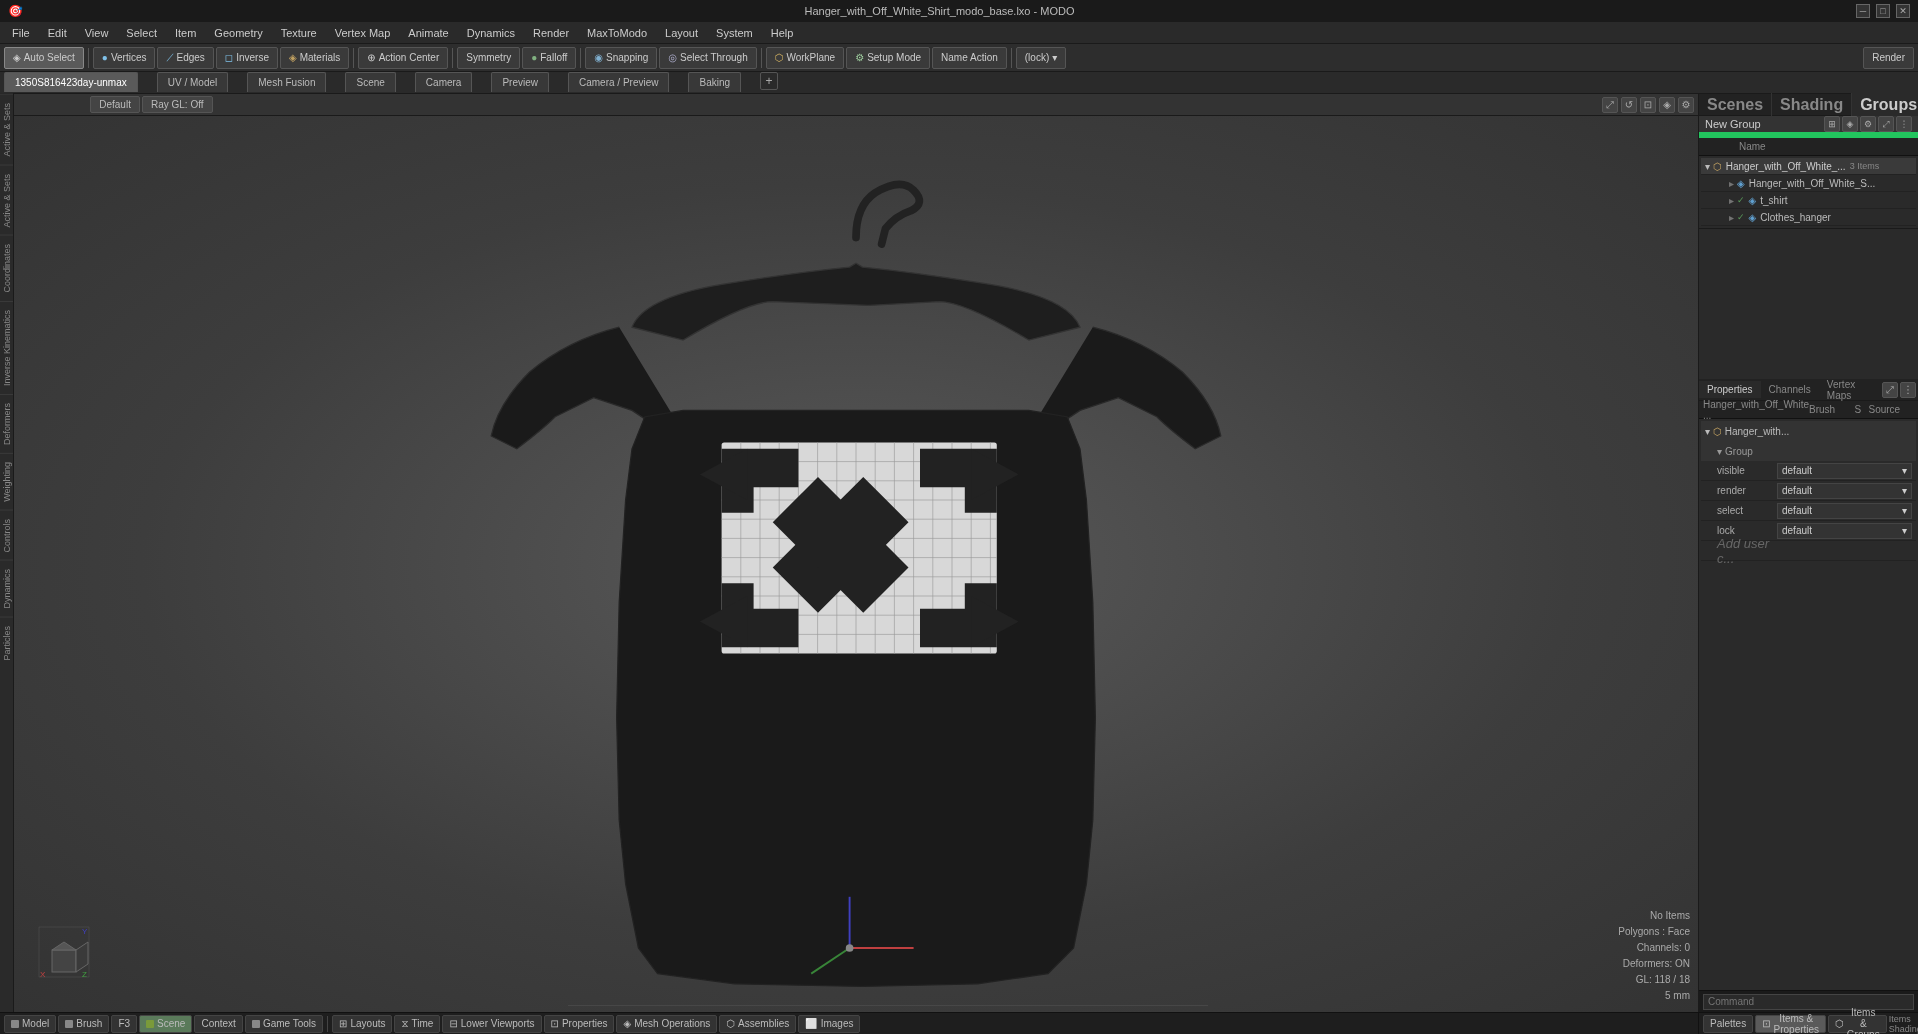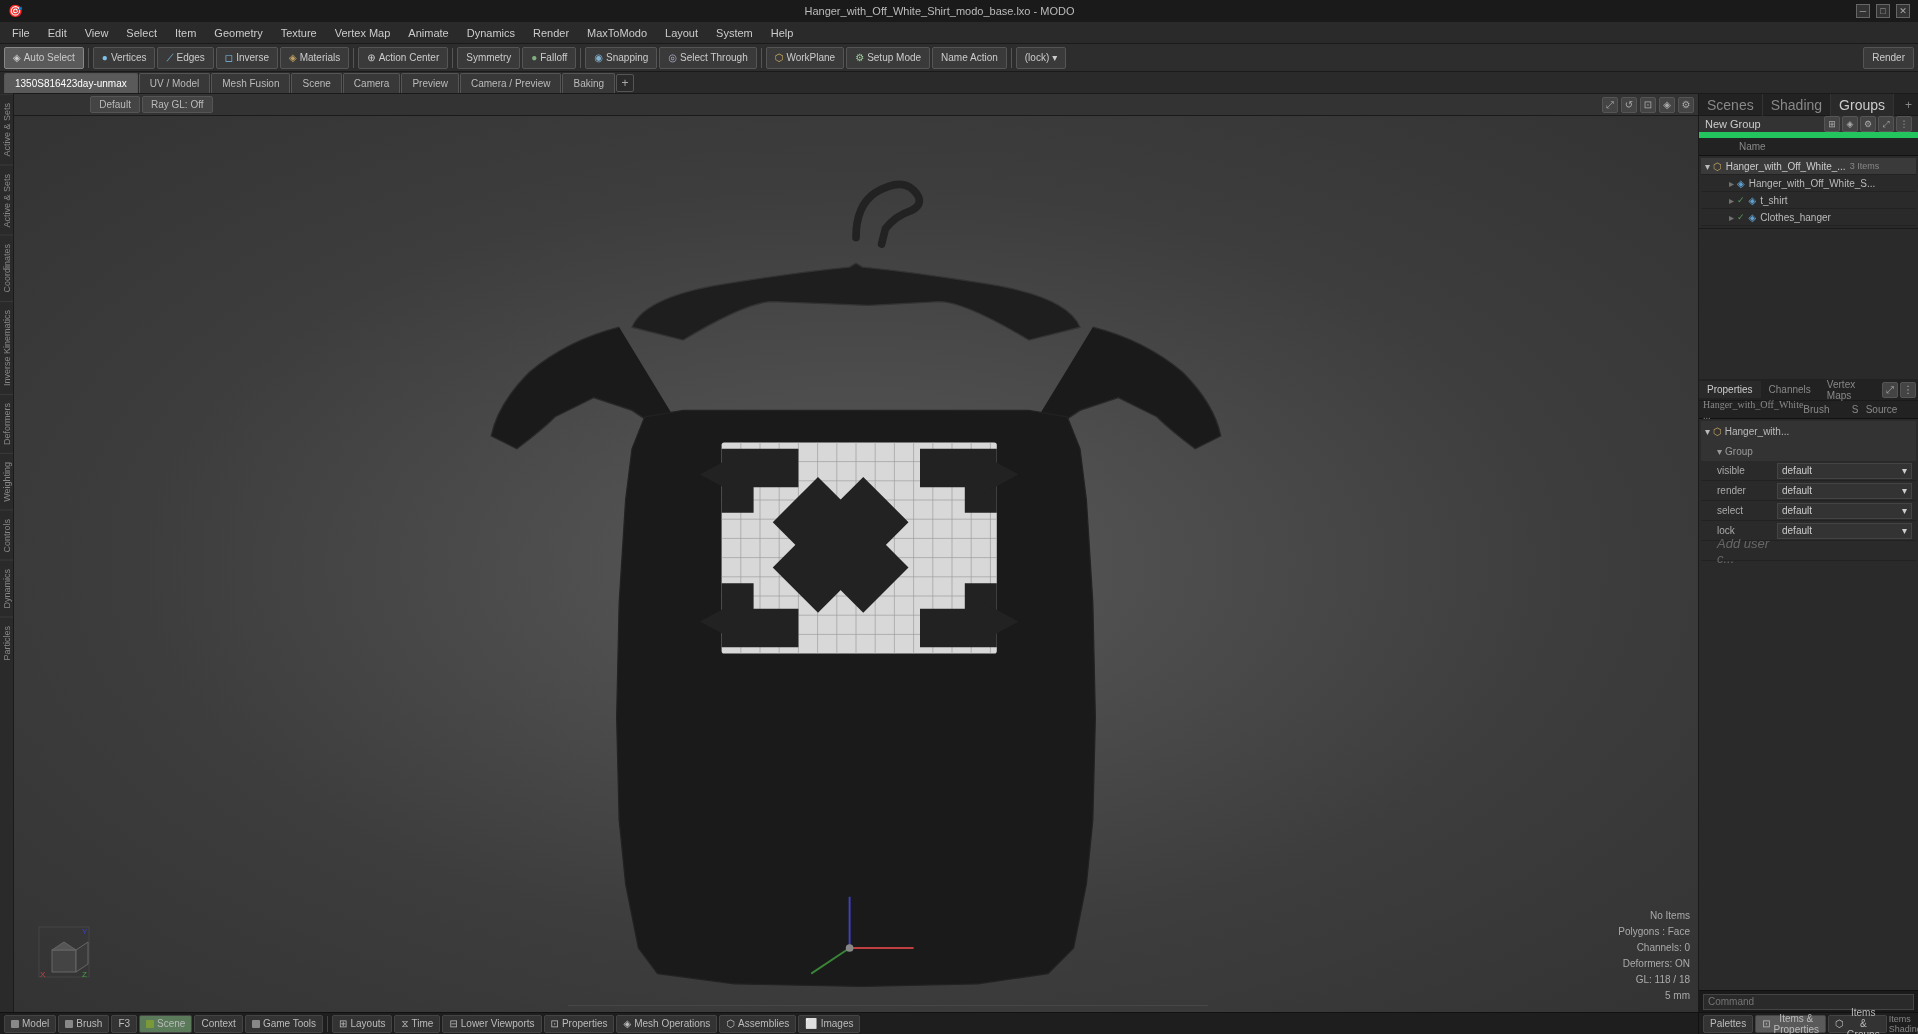--- a/index.html
+++ b/index.html
@@ -75,23 +75,23 @@
       display: flex; align-items: center; gap: 3px;
     }
     .toolbar-btn.active { background: #5a5a5a; border-color: #888; }
     .toolbar-separator { width: 1px; height: 20px; background: #555; margin: 0 2px; }
 
     
     #tabbar {
       height: 22px;
       background: #2a2a2a;
       display: flex;
-      align-items: center;
+      align-items: flex-start;
       padding: 0 4px;
-      gap: 1px;
+      gap: 19px;
       border-bottom: 1px solid #1a1a1a;
     }
     .tab {
       height: 20px;
       padding: 0 10px;
       background: #383838;
       border: 1px solid #555;
       border-bottom: none;
       border-radius: 2px 2px 0 0;
       color: #bbb;
@@ -215,24 +215,25 @@
     
     #right-panel-top-tabs {
       height: 22px;
       background: #222;
       display: flex;
       align-items: center;
       border-bottom: 1px solid #1a1a1a;
     }
     .right-top-tab {
       padding: 3px 8px;
-      font-size: 14px;
+      font-size: 16px;
       color: #888;
       cursor: pointer;
       border-right: 1px solid #333;
+      font-weight: bold;
     }
     .right-top-tab.active { color: #ccc; background: #2a2a2a; }
     .right-top-tab-add {
       margin-left: auto;
       padding: 3px 6px;
       color: #888;
       cursor: pointer;
       font-size: 12px;
     }
 
@@ -683,21 +684,21 @@
         <div class="prop-tab active">Properties</div>
         <div class="prop-tab">Channels</div>
         <div class="prop-tab">Vertex Maps</div>
         <div style="margin-left:auto; display:flex; gap:2px; padding:2px;">
           <div class="vp-icon-btn">⤢</div>
           <div class="vp-icon-btn">⋮</div>
         </div>
       </div>
 
       <div style="height:18px; background:#222; display:flex; align-items:center; padding:0 4px; font-size:10px; color:#888; border-bottom:1px solid #111;">
-        <span style="flex:2;font-family:Liberation Serif, serif;">Hanger_with_Off_White ...</span>
+        <span style="flex:2;">Hanger_with_Off_White ...</span>
         <span style="flex:1;">Brush</span>
         <span style="width:14px;">S</span>
         <span style="flex:1;">Source</span>
       </div>
 
       <div id="properties-content">
 
         <div class="prop-tree-header">
           <span style="margin-right:3px;">▾</span>
           <span style="color:#c0a060; margin-right:3px;">⬡</span>

